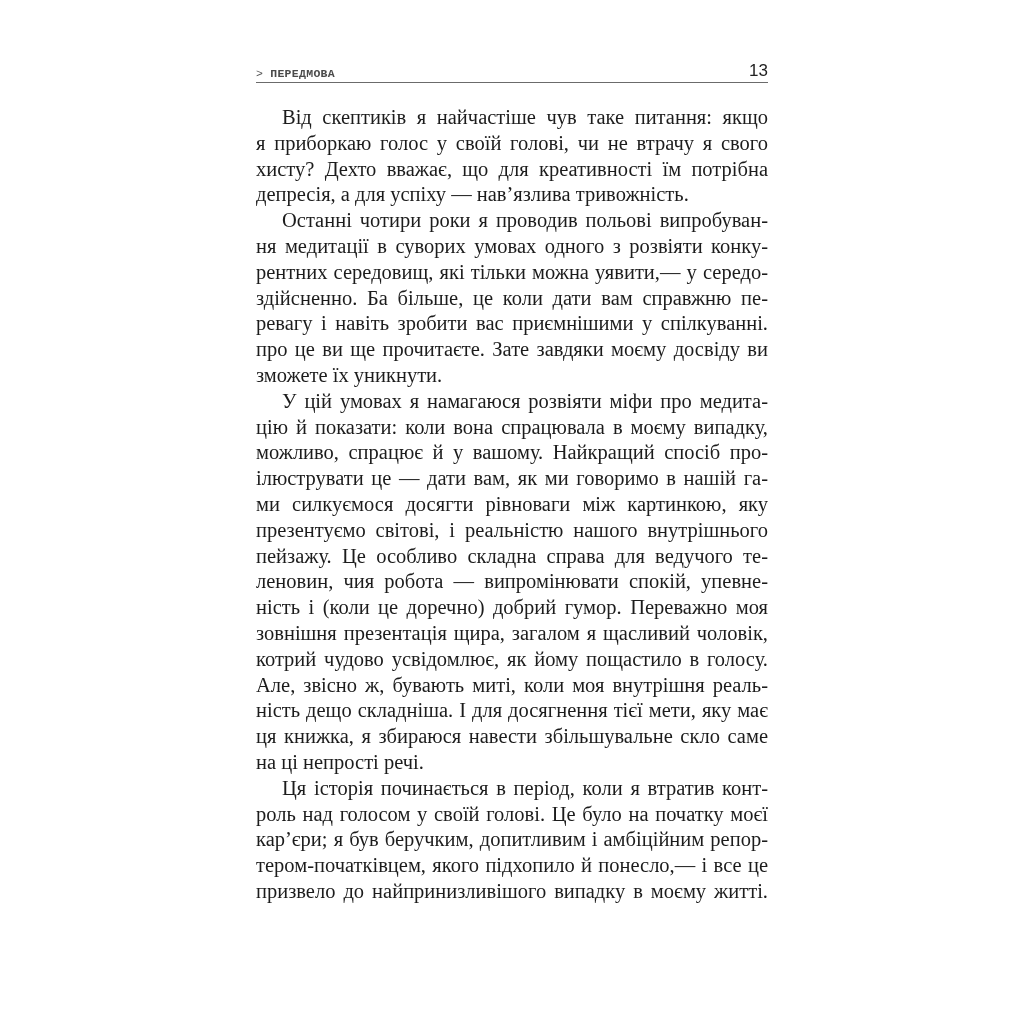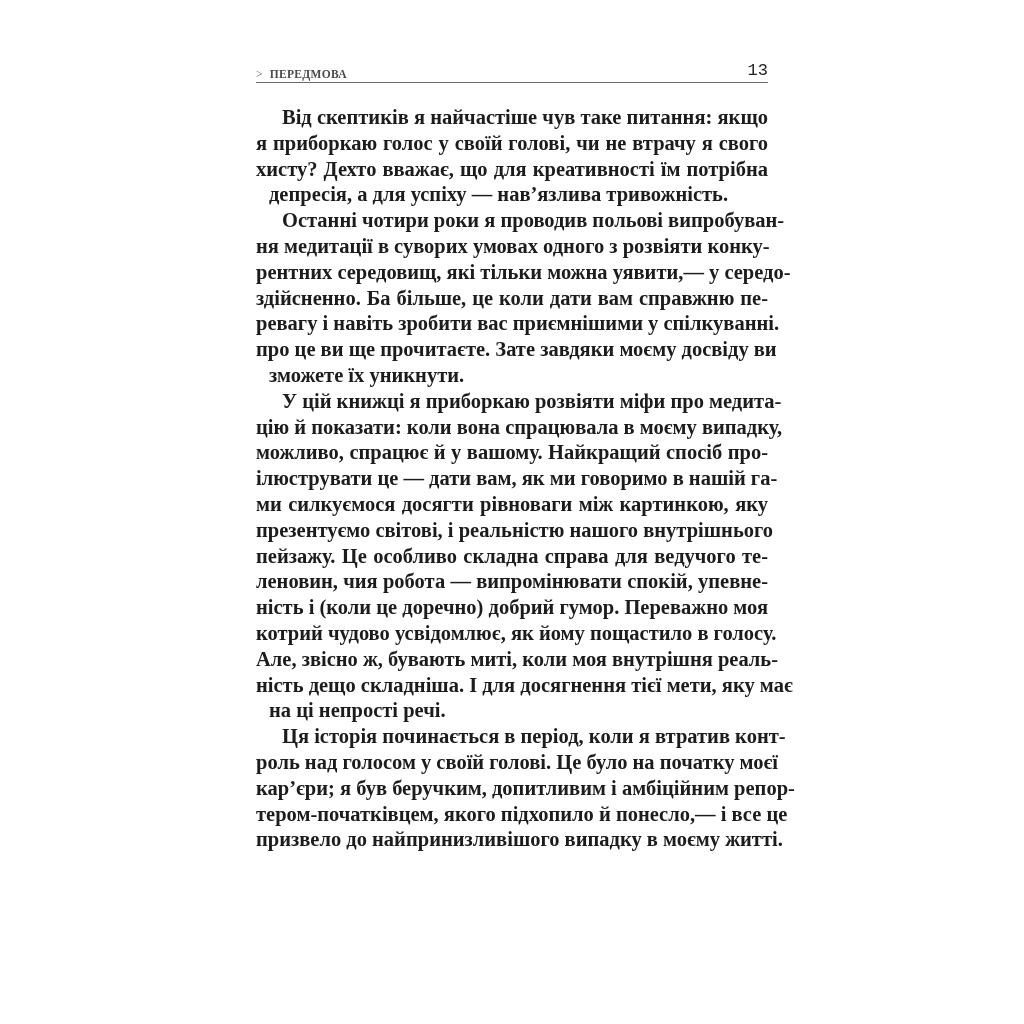--- a/index.html
+++ b/index.html
@@ -1,24 +1,24 @@
 <!DOCTYPE html>
 <html><head>
 <meta charset="utf-8">
 <style>
   html, body { margin: 0; padding: 0; background: #ffffff; }
   body { width: 1024px; height: 1024px; position: relative; overflow: hidden; }
   .page { position: absolute; left: 256px; top: 58px; width: 512px; }
   .header { display: flex; justify-content: space-between; align-items: flex-end; height: 22px; border-bottom: 1px solid #6b6b6b; padding-bottom: 2px; }
-  .section { font-family: Liberation Serif, serif; font-size: 11.5px; font-weight: bold; color: #4a4a4a; letter-spacing: 0.3px; }
+  .section { font-family: Liberation Mono, monospace; font-size: 11.5px; font-weight: bold; color: #4a4a4a; letter-spacing: 0.3px; }
   .section .arrow { font-weight: normal; margin-right: 7px; color: #555; }
-  .pagenum { font-family: Liberation Mono, monospace; font-size: 17px; color: #222; line-height: 18px; }
+  .pagenum { font-family: Liberation Sans, sans-serif; font-size: 17px; color: #222; line-height: 18px; }
   .body { margin-top: 22px; font-family: "Liberation Serif", serif; font-size: 20.5px; line-height: 25.8px; color: #1c1c1c; }
-  .line { white-space: nowrap; text-align: justify; text-align-last: justify; height: 25.8px; font-weight: bold; }
-  .line.last { text-align-last: left; margin-left: 13px; }
+  .line { white-space: nowrap; text-align: justify; text-align-last: justify; height: 25.8px; }
+  .line.last { text-align-last: left; }
   .line.indent { padding-left: 26px; }
 </style>
 </head>
 <body>
 
 <div class="page">
   <div class="header">
     <span class="section">
       <span class="arrow">&gt;</span><span>ПЕРЕДМОВА</span>
     </span>
@@ -29,32 +29,34 @@
       <div class="line">я приборкаю голос у своїй голові, чи не втрачу я свого</div>
       <div class="line">хисту? Дехто вважає, що для креативності їм потрібна</div>
       <div class="line last">депресія, а для успіху — нав’язлива тривожність.</div>
       <div class="line indent">Останні чотири роки я проводив польові випробуван-</div>
       <div class="line">ня медитації в суворих умовах одного з розвіяти конку-</div>
       <div class="line">рентних середовищ, які тільки можна уявити,— у середо-</div>
       <div class="line">здійсненно. Ба більше, це коли дати вам справжню пе-</div>
       <div class="line">ревагу і навіть зробити вас приємнішими у спілкуванні.</div>
       <div class="line">про це ви ще прочитаєте. Зате завдяки моєму досвіду ви</div>
       <div class="line last">зможете їх уникнути.</div>
-      <div class="line indent">У цій книжці я приборкаю розвіяти міфи про медита-</div>
+      <div class="line indent">У цій умовах я намагаюся розвіяти міфи про медита-</div>
       <div class="line">цію й показати: коли вона спрацювала в моєму випадку,</div>
       <div class="line">можливо, спрацює й у вашому. Найкращий спосіб про-</div>
       <div class="line">ілюструвати це — дати вам, як ми говоримо в нашій га-</div>
       <div class="line">ми силкуємося досягти рівноваги між картинкою, яку</div>
       <div class="line">презентуємо світові, і реальністю нашого внутрішнього</div>
       <div class="line">пейзажу. Це особливо складна справа для ведучого те-</div>
       <div class="line">леновин, чия робота — випромінювати спокій, упевне-</div>
       <div class="line">ність і (коли це доречно) добрий гумор. Переважно моя</div>
+      <div class="line">зовнішня презентація щира, загалом я щасливий чоловік,</div>
       <div class="line">котрий чудово усвідомлює, як йому пощастило в голосу.</div>
       <div class="line">Але, звісно ж, бувають миті, коли моя внутрішня реаль-</div>
       <div class="line">ність дещо складніша. І для досягнення тієї мети, яку має</div>
+      <div class="line">ця книжка, я збираюся навести збільшувальне скло саме</div>
       <div class="line last">на ці непрості речі.</div>
       <div class="line indent">Ця історія починається в період, коли я втратив конт-</div>
       <div class="line">роль над голосом у своїй голові. Це було на початку моєї</div>
       <div class="line">кар’єри; я був беручким, допитливим і амбіційним репор-</div>
       <div class="line">тером-початківцем, якого підхопило й понесло,— і все це</div>
       <div class="line">призвело до найпринизливішого випадку в моєму житті.</div>
     </div>
 </div>
 
 </body></html>

